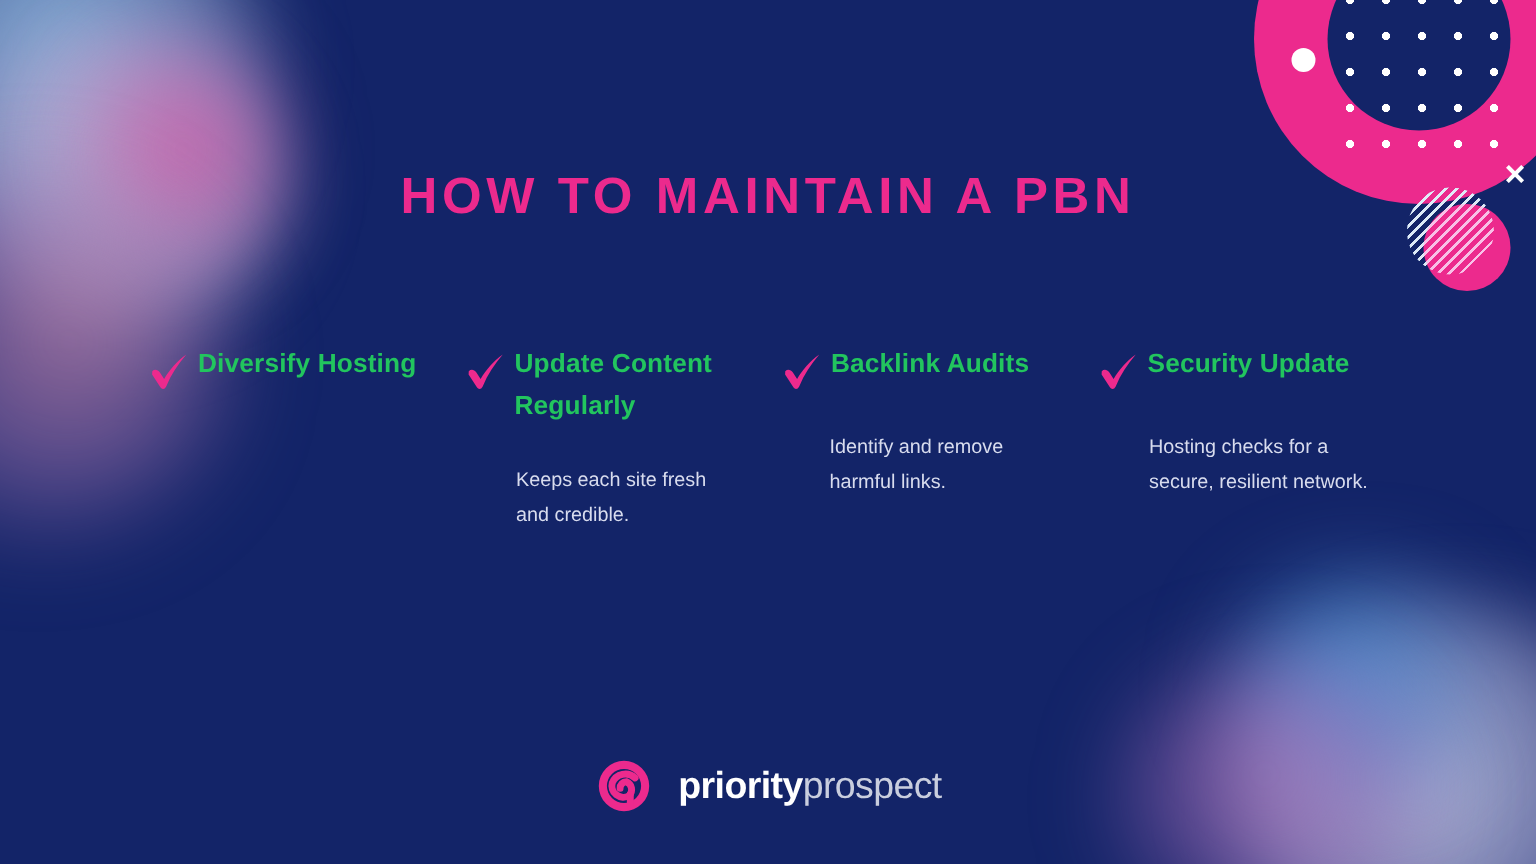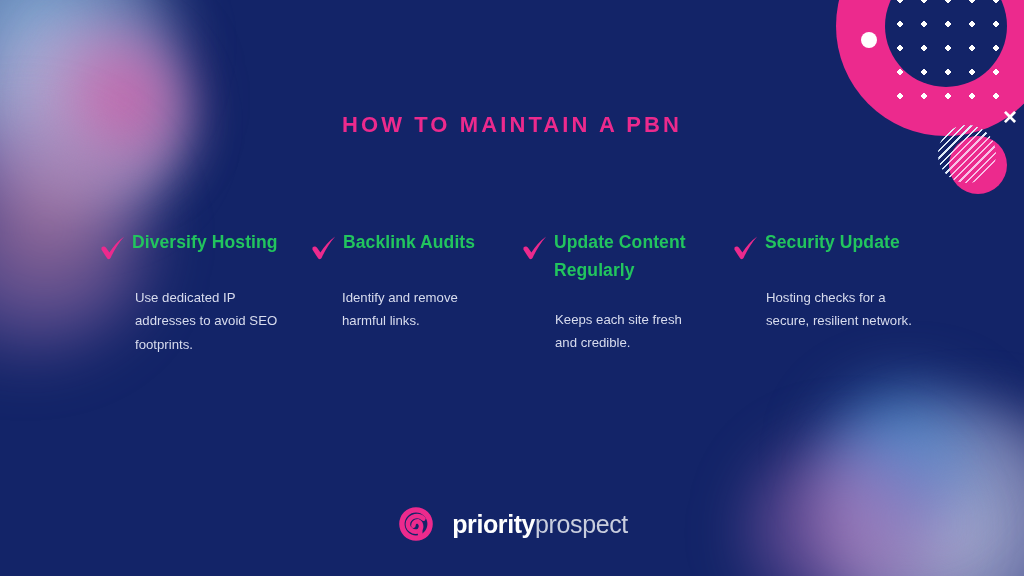--- a/index.html
+++ b/index.html
@@ -140,21 +140,21 @@
     opacity: 0.9;
   }
 
   
   .title {
     position: absolute;
     left: 0; right: 0;
     top: 112px;
     text-align: center;
     color: #ec2a8d;
-    font-size: 22px;
+    font-size: 34px;
     font-weight: bold;
     letter-spacing: 3.1px;
     text-transform: uppercase;
   }
 
   
   .columns {
     position: absolute;
     left: 100px;
     top: 228px;
@@ -249,45 +249,44 @@
 
     <div class="col col-1">
       <div class="col-head">
         <span class="check">
           <svg width="26" height="28" viewBox="0 0 26 28">
             <path d="M1.5 13.5 C3 12 5 12.2 6.6 14.4 L9.4 18.6 C13 12.6 18 6.8 24.2 2.4 C18.6 8.8 14 16 10.8 23.6 C9.6 26 7.6 25.6 6.6 23.6 L1.4 15.6 Z" fill="#ec2a8d"></path>
           </svg>
         </span>
         <span class="heading">Diversify Hosting</span>
       </div>
-      <div class="body">Use dedicated IP addresses to avoid SEO footprints.</div>
+    </div>
+
+    <div class="col col-2">
+      <div class="col-head">
+        <span class="check">
+          <svg width="26" height="28" viewBox="0 0 26 28">
+            <path d="M1.5 13.5 C3 12 5 12.2 6.6 14.4 L9.4 18.6 C13 12.6 18 6.8 24.2 2.4 C18.6 8.8 14 16 10.8 23.6 C9.6 26 7.6 25.6 6.6 23.6 L1.4 15.6 Z" fill="#ec2a8d"></path>
+          </svg>
+        </span>
+        <span class="heading">Update  Content Regularly</span>
+      </div>
+      <div class="body">Keeps each site fresh and credible.</div>
     </div>
 
     <div class="col col-3">
       <div class="col-head">
         <span class="check">
           <svg width="26" height="28" viewBox="0 0 26 28">
             <path d="M1.5 13.5 C3 12 5 12.2 6.6 14.4 L9.4 18.6 C13 12.6 18 6.8 24.2 2.4 C18.6 8.8 14 16 10.8 23.6 C9.6 26 7.6 25.6 6.6 23.6 L1.4 15.6 Z" fill="#ec2a8d"></path>
           </svg>
         </span>
         <span class="heading">Backlink Audits</span>
       </div>
       <div class="body">Identify and remove harmful links.</div>
-    </div>
-
-    <div class="col col-2">
-      <div class="col-head">
-        <span class="check">
-          <svg width="26" height="28" viewBox="0 0 26 28">
-            <path d="M1.5 13.5 C3 12 5 12.2 6.6 14.4 L9.4 18.6 C13 12.6 18 6.8 24.2 2.4 C18.6 8.8 14 16 10.8 23.6 C9.6 26 7.6 25.6 6.6 23.6 L1.4 15.6 Z" fill="#ec2a8d"></path>
-          </svg>
-        </span>
-        <span class="heading">Update  Content Regularly</span>
-      </div>
-      <div class="body">Keeps each site fresh and credible.</div>
     </div>
 
     <div class="col col-4">
       <div class="col-head">
         <span class="check">
           <svg width="26" height="28" viewBox="0 0 26 28">
             <path d="M1.5 13.5 C3 12 5 12.2 6.6 14.4 L9.4 18.6 C13 12.6 18 6.8 24.2 2.4 C18.6 8.8 14 16 10.8 23.6 C9.6 26 7.6 25.6 6.6 23.6 L1.4 15.6 Z" fill="#ec2a8d"></path>
           </svg>
         </span>
         <span class="heading">Security Update</span>

